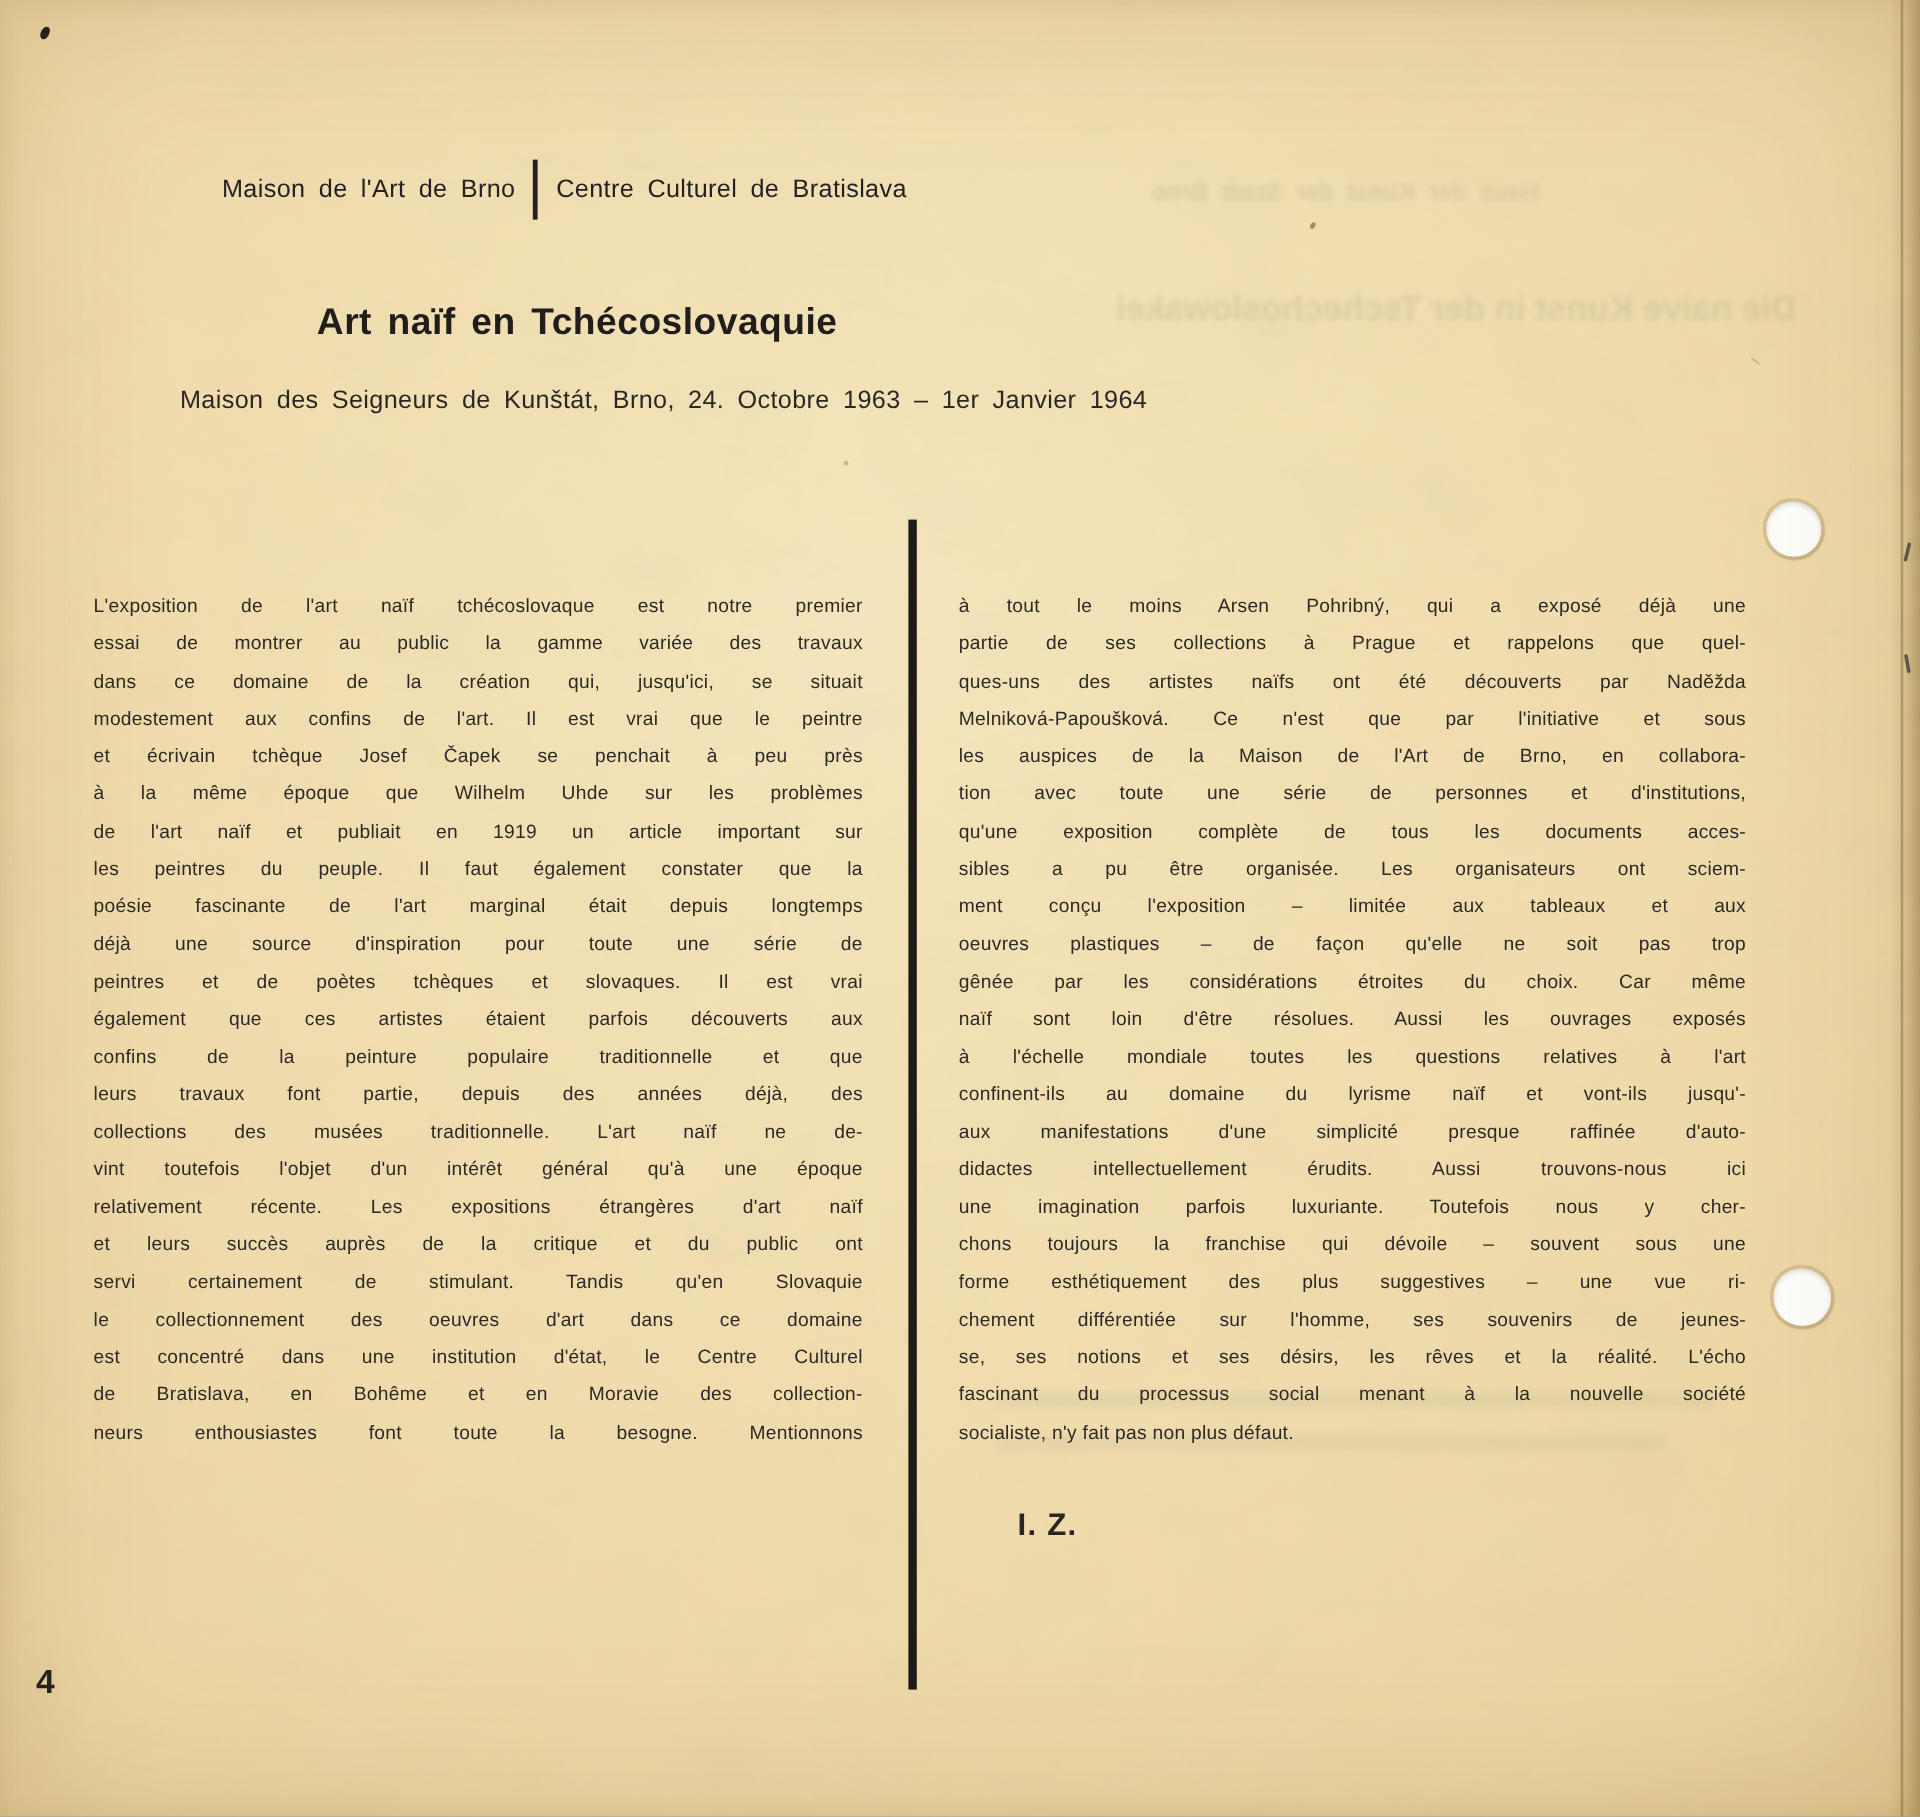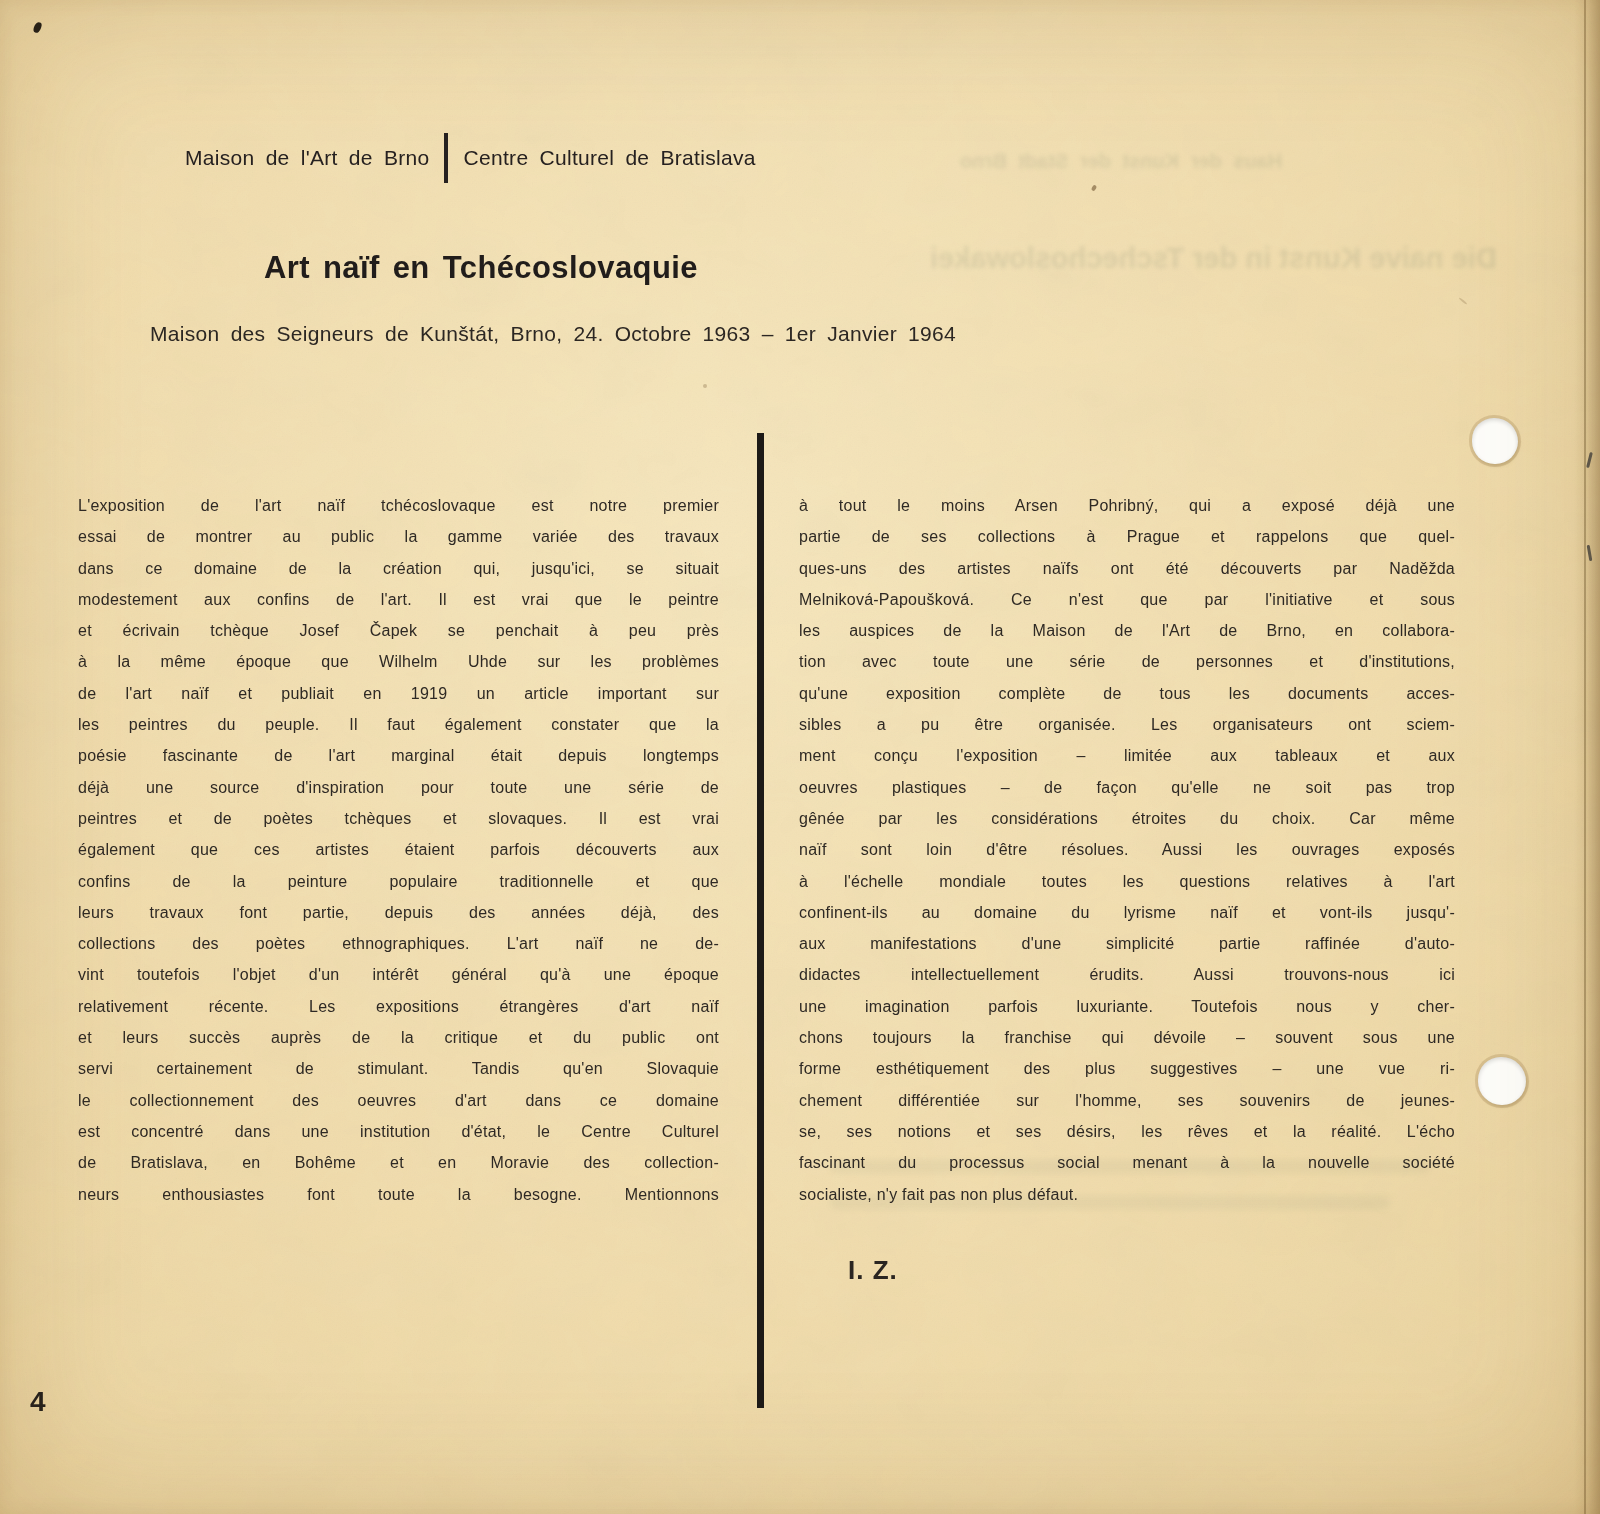--- a/index.html
+++ b/index.html
@@ -108,21 +108,21 @@
       <div class="line">et écrivain tchèque Josef Čapek se penchait à peu près</div>
       <div class="line">à la même époque que Wilhelm Uhde sur les problèmes</div>
       <div class="line">de l'art naïf et publiait en 1919 un article important sur</div>
       <div class="line">les peintres du peuple. Il faut également constater que la</div>
       <div class="line">poésie fascinante de l'art marginal était depuis longtemps</div>
       <div class="line">déjà une source d'inspiration pour toute une série de</div>
       <div class="line">peintres et de poètes tchèques et slovaques. Il est vrai</div>
       <div class="line">également que ces artistes étaient parfois découverts aux</div>
       <div class="line">confins de la peinture populaire traditionnelle et que</div>
       <div class="line">leurs travaux font partie, depuis des années déjà, des</div>
-      <div class="line">collections des poètes ethnographiques. L'art naïf ne de-</div>
+      <div class="line">collections des musées traditionnelle. L'art naïf ne de-</div>
       <div class="line">vint toutefois l'objet d'un intérêt général qu'à une époque</div>
       <div class="line">relativement récente. Les expositions étrangères d'art naïf</div>
       <div class="line">et leurs succès auprès de la critique et du public ont</div>
       <div class="line">servi certainement de stimulant. Tandis qu'en Slovaquie</div>
       <div class="line">le collectionnement des oeuvres d'art dans ce domaine</div>
       <div class="line">est concentré dans une institution d'état, le Centre Culturel</div>
       <div class="line">de Bratislava, en Bohême et en Moravie des collection-</div>
       <div class="line">neurs enthousiastes font toute la besogne. Mentionnons</div>
     </div>
   <div class="vdiv"></div>
@@ -134,21 +134,21 @@
       <div class="line">les auspices de la Maison de l'Art de Brno, en collabora-</div>
       <div class="line">tion avec toute une série de personnes et d'institutions,</div>
       <div class="line">qu'une exposition complète de tous les documents acces-</div>
       <div class="line">sibles a pu être organisée. Les organisateurs ont sciem-</div>
       <div class="line">ment conçu l'exposition – limitée aux tableaux et aux</div>
       <div class="line">oeuvres plastiques – de façon qu'elle ne soit pas trop</div>
       <div class="line">gênée par les considérations étroites du choix. Car même</div>
       <div class="line">naïf sont loin d'être résolues. Aussi les ouvrages exposés</div>
       <div class="line">à l'échelle mondiale toutes les questions relatives à l'art</div>
       <div class="line">confinent-ils au domaine du lyrisme naïf et vont-ils jusqu'-</div>
-      <div class="line">aux manifestations d'une simplicité partie raffinée d'auto-</div>
+      <div class="line">aux manifestations d'une simplicité presque raffinée d'auto-</div>
       <div class="line">didactes intellectuellement érudits. Aussi trouvons-nous ici</div>
       <div class="line">une imagination parfois luxuriante. Toutefois nous y cher-</div>
       <div class="line">chons toujours la franchise qui dévoile – souvent sous une</div>
       <div class="line">forme esthétiquement des plus suggestives – une vue ri-</div>
       <div class="line">chement différentiée sur l'homme, ses souvenirs de jeunes-</div>
       <div class="line">se, ses notions et ses désirs, les rêves et la réalité. L'écho</div>
       <div class="line">fascinant du processus social menant à la nouvelle société</div>
       <div class="line last">socialiste, n'y fait pas non plus défaut.</div>
     </div>
 

